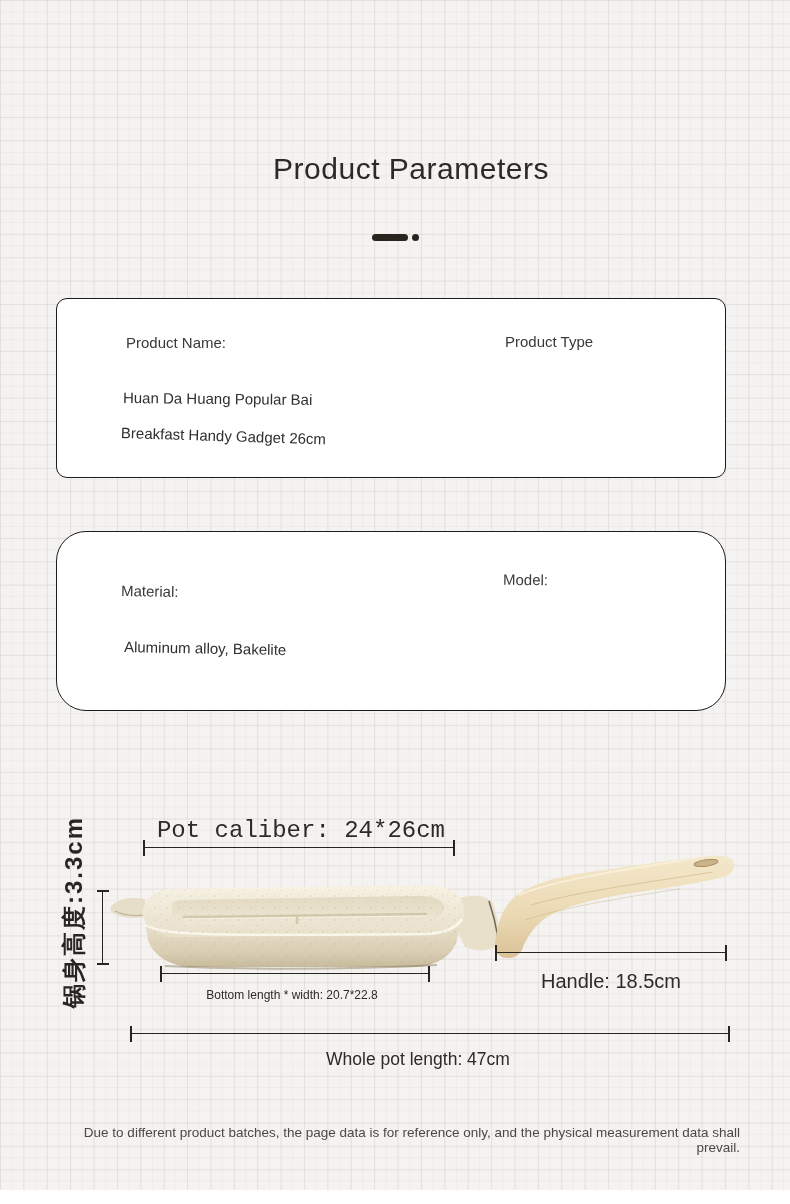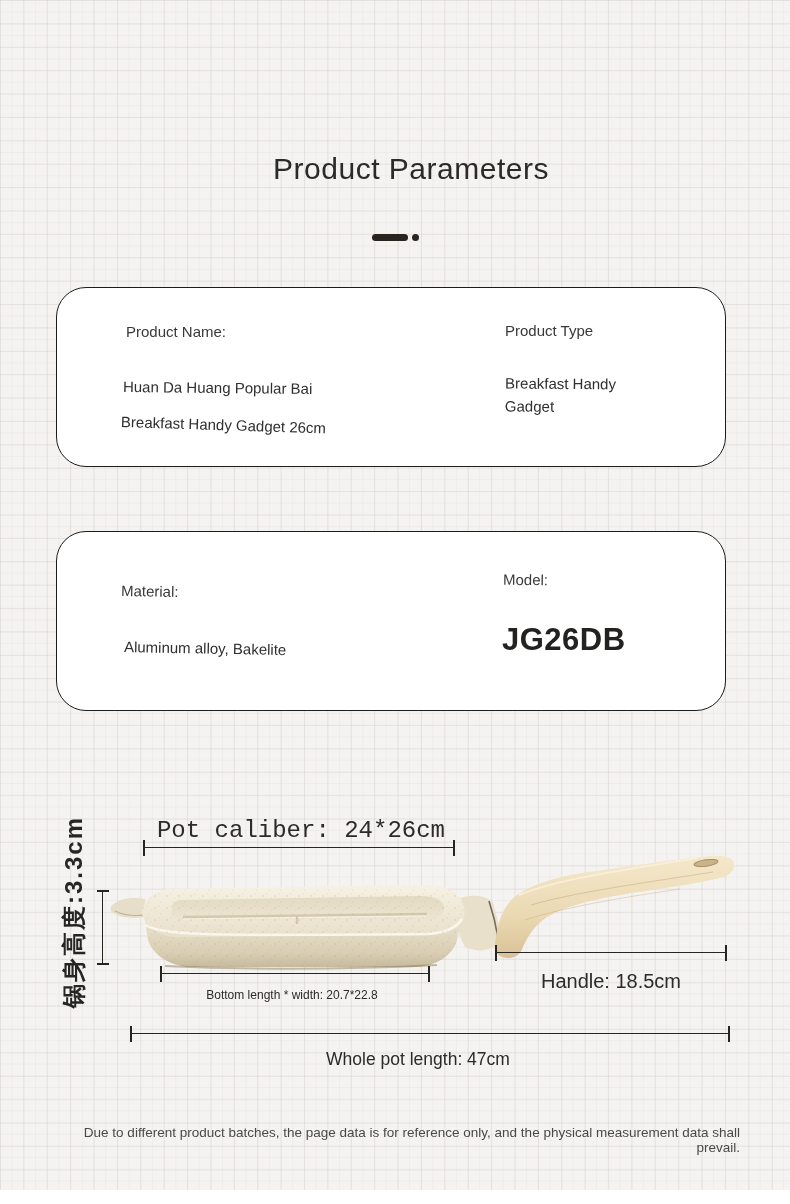--- a/index.html
+++ b/index.html
@@ -16,21 +16,21 @@
   }
   
   .title{position:absolute;left:0;width:790px;top:136px;margin:16px;text-align:center;
     font-size:30px;font-weight:400;color:#2b2a28;letter-spacing:.5px;}
   .divider{position:absolute;left:372px;top:234px;display:flex;align-items:center;gap:4px;}
   .divider .bar{width:36px;height:7px;border-radius:4px;background:#2a241e;display:block;}
   .divider .dot{width:7px;height:7px;border-radius:50%;background:#2a241e;display:block;}
   
   .card{position:absolute;left:56px;width:670px;height:180px;background:#ffffff;
     border:1.5px solid #1c1c1c;border-radius:30px;box-sizing:border-box;}
-  .card1{top:287px;}
+  .card1{top:298px;border-radius:11px;}
   .card2{top:531px;}
   .card .label{position:absolute;font-size:15px;color:#3a3937;}
   .card .value{position:absolute;font-size:15px;color:#302f2d;}
   .pn-label{left:69px;top:35px;}
   .pn-line1{left:66px;top:90px;font-size:16.5px;transform:rotate(.6deg);transform-origin:left center;}
   .pn-line2{left:64px;top:125px;transform:rotate(1.8deg);transform-origin:left center;}
   .pt-label{left:448px;top:34px;font-size:15.5px;text-align:right;}
   .pt-value{left:448px;top:84px;width:130px;line-height:1.55;font-size:14.5px;transform:rotate(.5deg);}
   .mat-label{left:64px;top:50px;transform:rotate(1deg);transform-origin:left center;}
   .mat-value{left:67px;top:106px;transform:rotate(1.1deg);transform-origin:left center;}
@@ -71,28 +71,26 @@
   <div class="divider">
     <span class="bar"></span>
     <span class="dot"></span>
   </div>
 
   <section class="card card1">
     <div class="label pn-label">Product Name:</div>
     <div class="value pn-line1">Huan Da Huang Popular Bai</div>
     <div class="value pn-line2">Breakfast Handy Gadget 26cm</div>
     <div class="label pt-label">Product Type</div>
-    <div class="value pt-value">Breakfast Handy Gadget</div>
   </section>
 
   <section class="card card2">
     <div class="label mat-label">Material:</div>
     <div class="value mat-value">Aluminum alloy, Bakelite</div>
     <div class="label model-label">Model:</div>
-    <div class="model-value">JG26DB</div>
   </section>
 
   <div class="ann pot-caliber-text">Pot caliber: 24*26cm</div>
   <div class="hline caliber-line"></div>
 
   <div class="ann pot-height-text">锅身高度:3.3cm</div>
   <div class="vline"></div>
 
   <svg class="pan-svg" width="645" height="135" viewBox="0 0 645 135" xmlns="http://www.w3.org/2000/svg">
     <defs>

